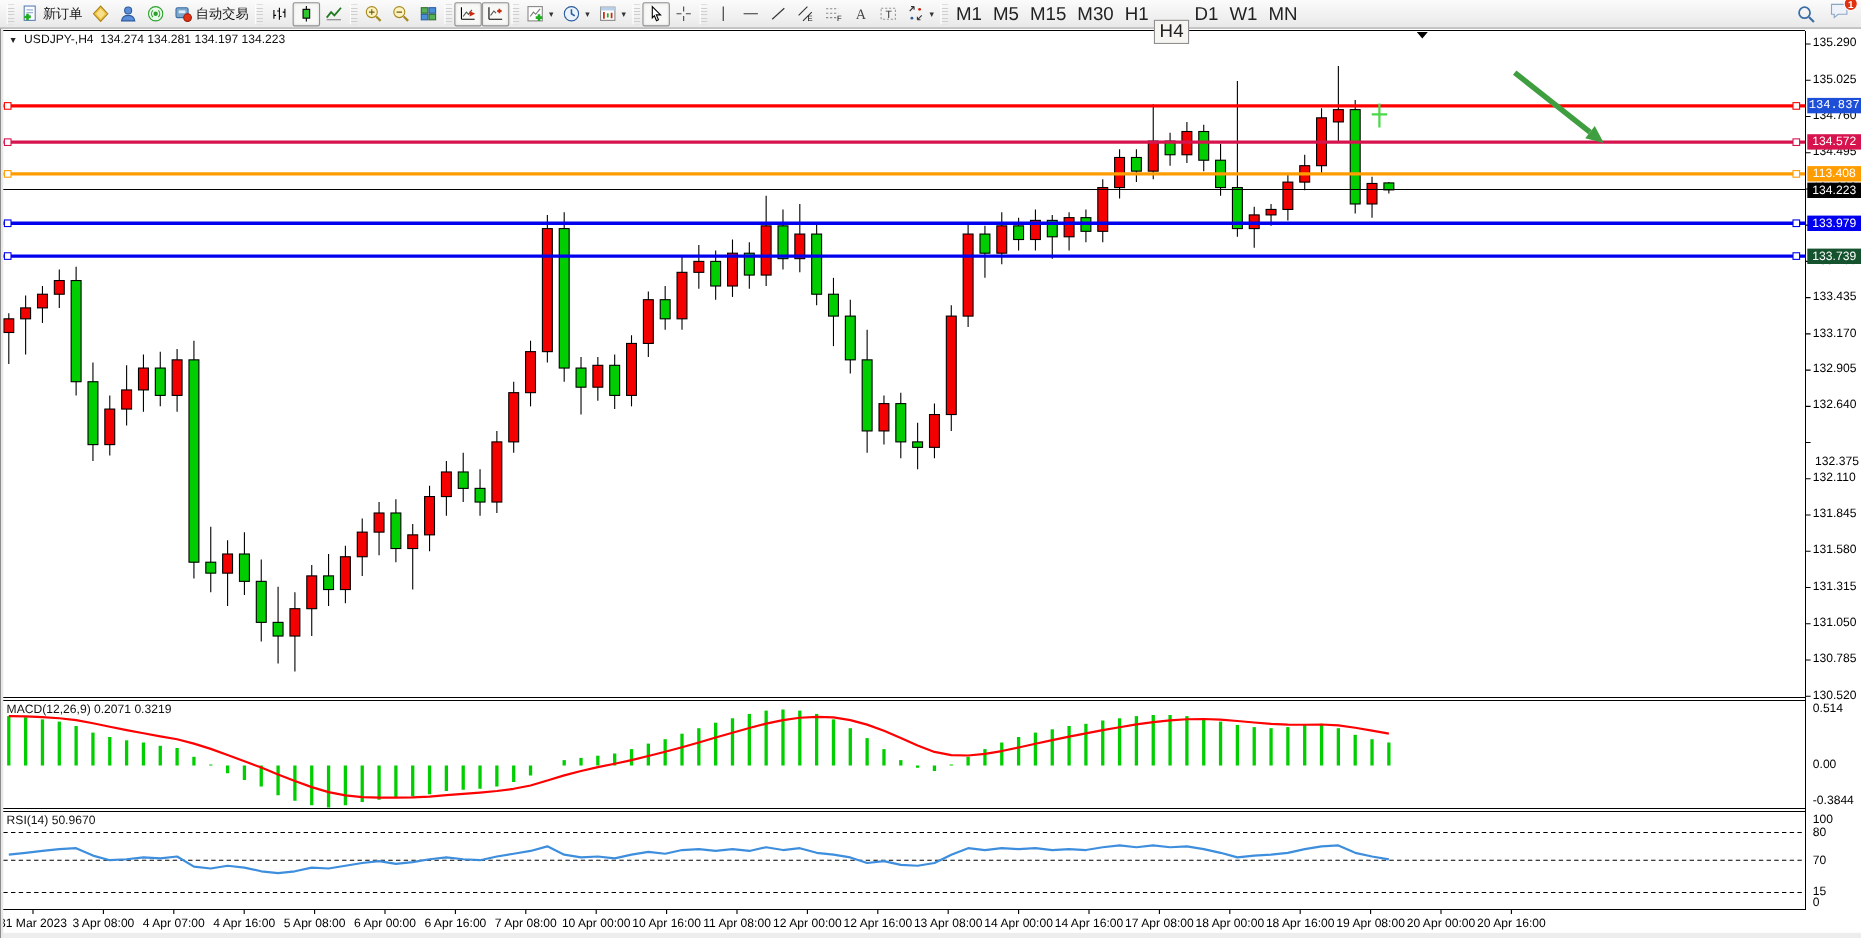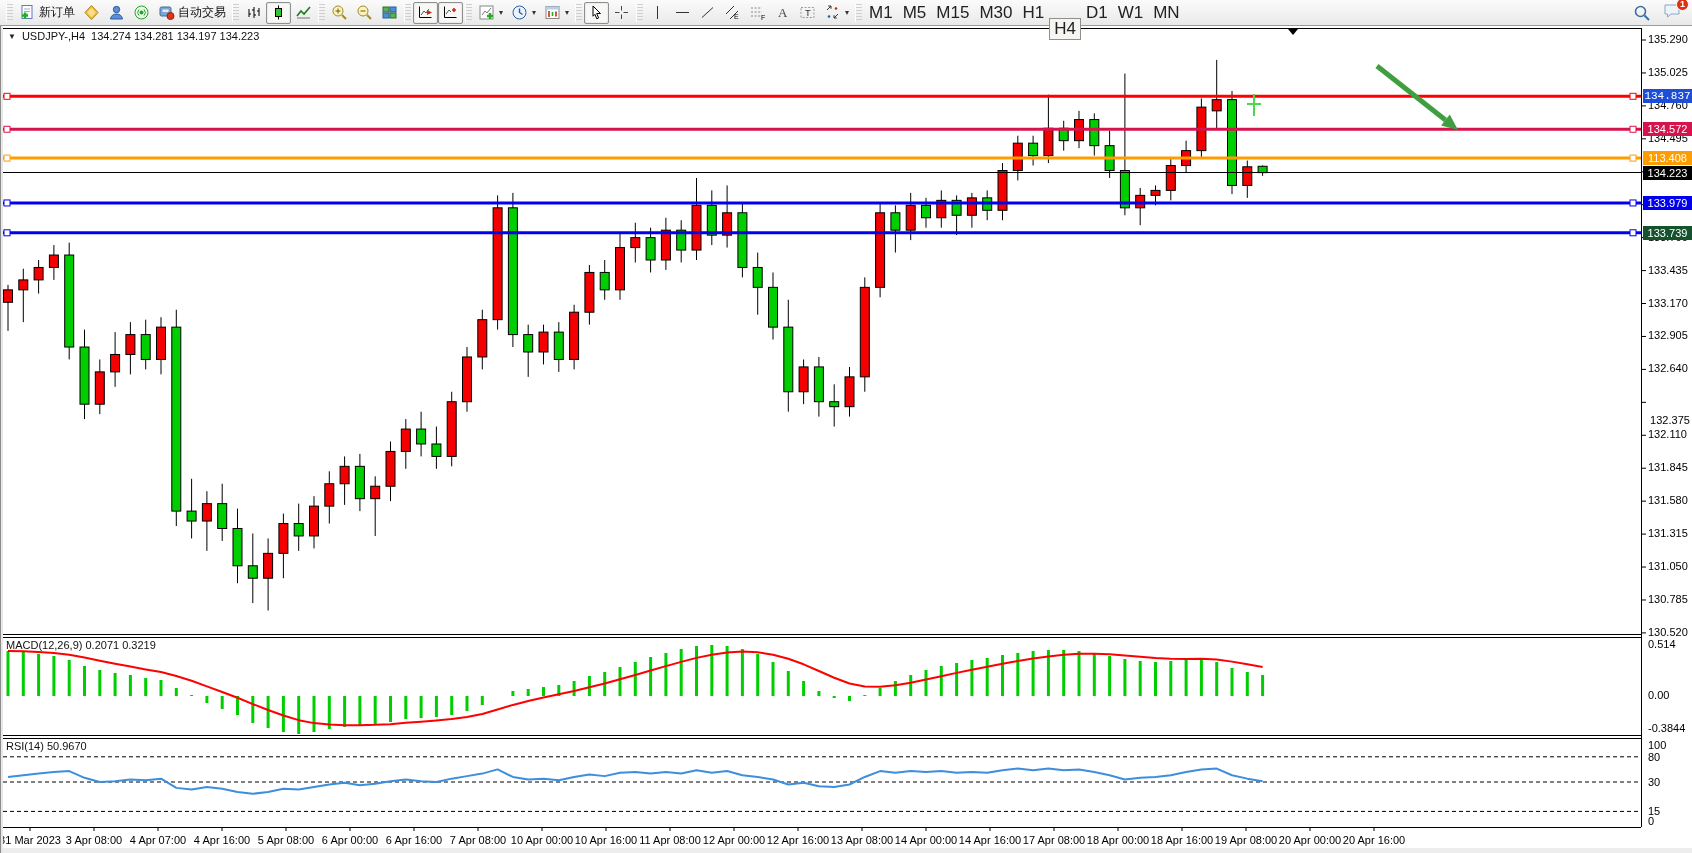--- a/index.html
+++ b/index.html
@@ -612,21 +612,21 @@
       <div class="price-tag" style="top: 96.2474px; background: rgb(214, 19, 76);">134.572</div>
       <div class="price-tag" style="top: 125.085px; background: rgb(255, 156, 0);">113.408</div>
       <div class="price-tag" style="top: 169.957px; background: rgb(0, 0, 238);">133.979</div>
       <div class="price-tag" style="top: 199.789px; background: #14532d;">133.739</div>
       <div class="price-tag" style="top: 139.628px; background: rgb(0, 0, 0);">134.223</div>
       <span class="axis-label" style="top: 612px;">0.514</span>
       <span class="axis-label" style="top: 663px;">0.00</span>
       <span class="axis-label" style="top: 696px;">-0.3844</span>
       <span class="axis-label" style="top: 713px;">100</span>
       <span class="axis-label" style="top: 725px;">80</span>
-      <span class="axis-label" style="top: 750px;">30</span>
+      <span class="axis-label" style="top: 750px;">70</span>
       <span class="axis-label" style="top: 779px;">15</span>
       <span class="axis-label" style="top: 789px;">0</span>
     </div>
   <div id="date-axis">
       <span class="date-label" style="left: 30px;">31 Mar 2023</span>
       <span class="date-label" style="left: 94px;">3 Apr 08:00</span>
       <span class="date-label" style="left: 158px;">4 Apr 07:00</span>
       <span class="date-label" style="left: 222px;">4 Apr 16:00</span>
       <span class="date-label" style="left: 286px;">5 Apr 08:00</span>
       <span class="date-label" style="left: 350px;">6 Apr 00:00</span>

